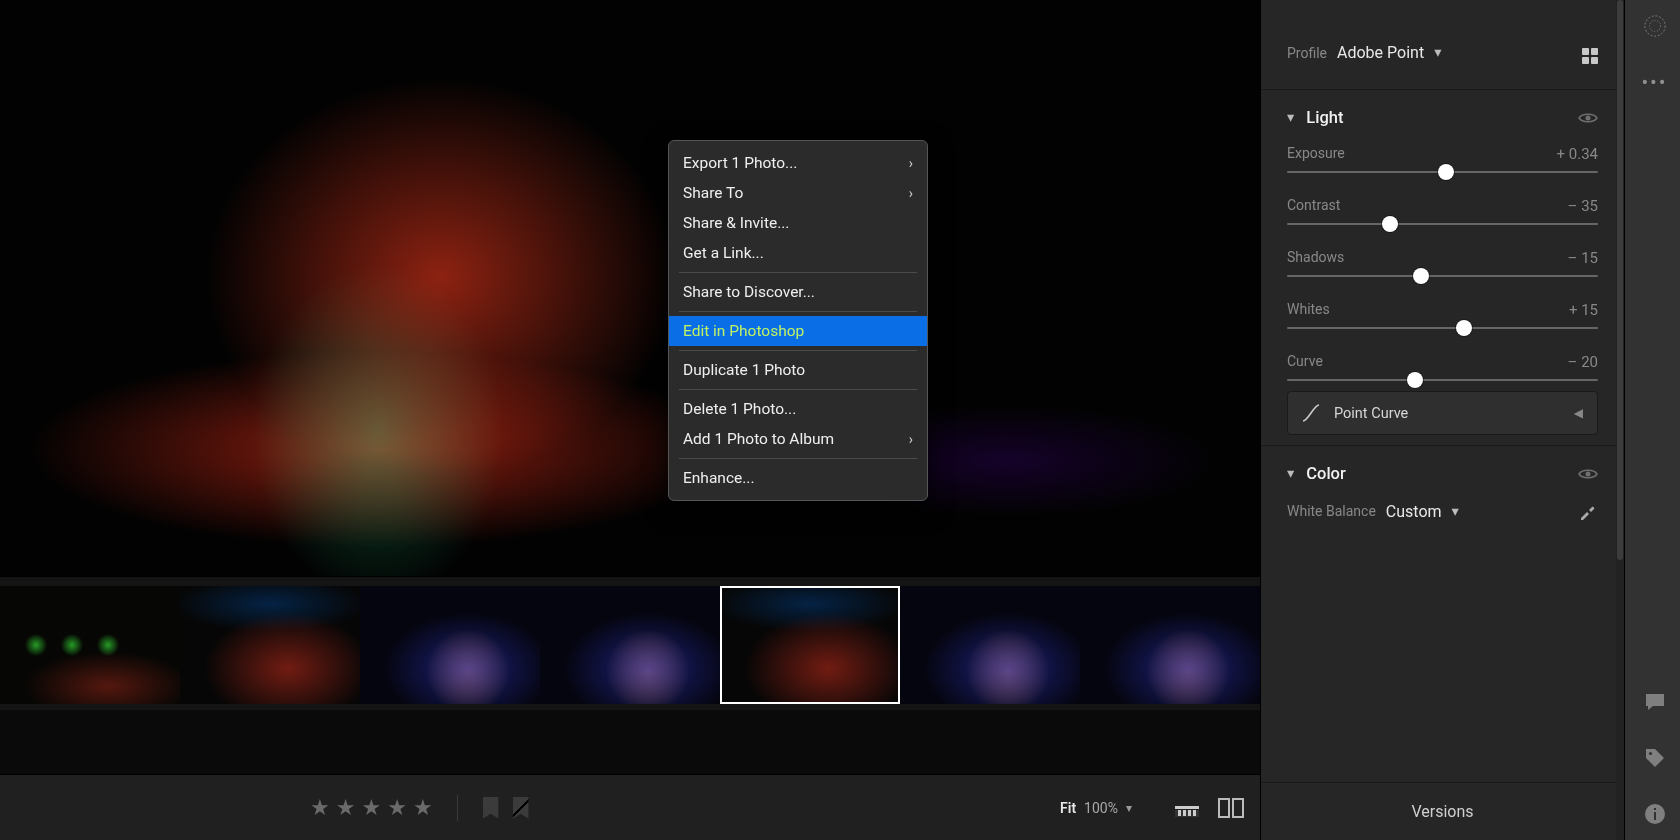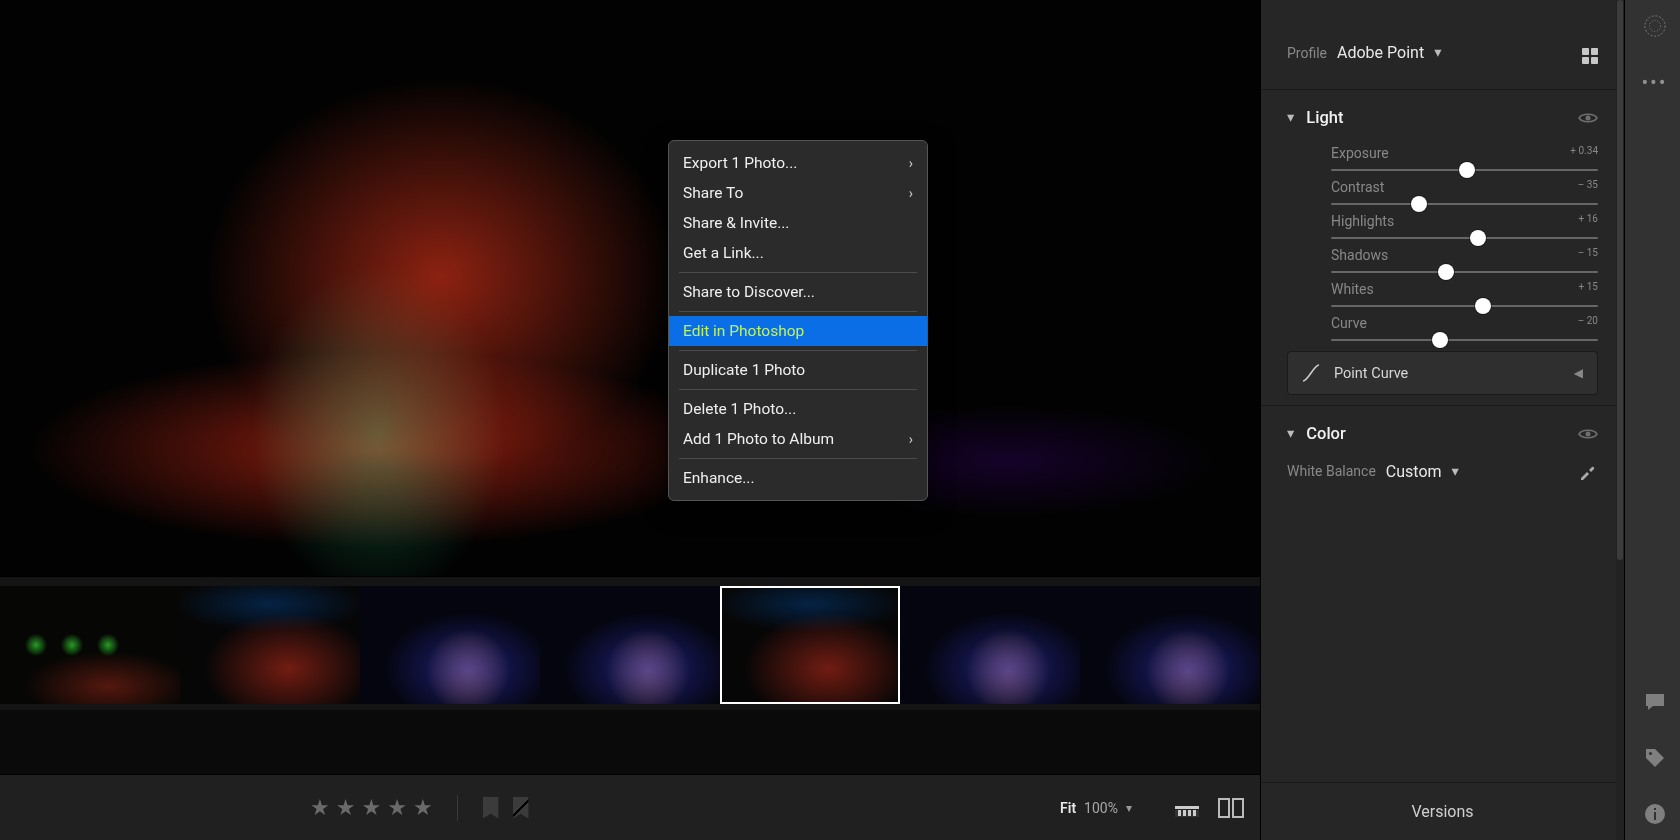--- a/index.html
+++ b/index.html
@@ -118,24 +118,24 @@
   }
   .lbl{color:var(--dim);font-size:14px;}
   .sel-txt{color:#e8e8e8;font-size:16px;}
   .chev-ic{color:#bbb;}
   .panel .section{
     padding:18px 26px 10px 26px;
   }
   .sect-head{display:flex;align-items:center;gap:12px;margin-bottom:18px;}
   .sect-title{font-size:16.5px;color:#f0f0f0;font-weight:500;}
   .sect-eye{color:#6f6f6f;}
-  .sliders{display:flex;flex-direction:column;gap:8px;margin-left:44px;}
+  .sliders{display:flex;flex-direction:column;gap:24px;}
   .slider{display:flex;flex-direction:column;gap:8px;}
   .sl-row{display:flex;justify-content:space-between;color:var(--dim);font-size:14px;}
-  .sl-val{font-size:10px;}
+  .sl-val{font-size:15px;}
   .sl-track{height:2px;background:var(--track);position:relative;border-radius:2px;}
   .sl-knob{position:absolute;top:50%;transform:translate(-50%,-50%);width:16px;height:16px;border-radius:50%;background:var(--knob);box-shadow:0 0 0 1px rgba(0,0,0,.4);}
   .curve-row{
     margin-top:10px;
     background:#2f2f2f;border:1px solid #1a1a1a;border-radius:4px;
     height:44px;display:flex;align-items:center;padding:0 14px;gap:14px;color:#d6d6d6;
   }
   .curve-ic{width:18px;height:18px;}
   .curve-tog{margin-left:auto;color:#888;font-size:12px;}
   .color-sect{padding-top:22px;border-top:1px solid #1a1a1a;}
@@ -291,29 +291,20 @@
             <div class="sl-row">
               <span>Contrast</span>
               <span class="sl-val">– 35</span>
             </div>
             <div class="sl-track">
               <div class="sl-knob" style="left:33%"></div>
             </div>
           </div>
           <div class="slider">
             <div class="sl-row">
-              <span>Highlights</span>
-              <span class="sl-val">+ 16</span>
-            </div>
-            <div class="sl-track">
-              <div class="sl-knob" style="left:55%"></div>
-            </div>
-          </div>
-          <div class="slider">
-            <div class="sl-row">
               <span>Shadows</span>
               <span class="sl-val">– 15</span>
             </div>
             <div class="sl-track">
               <div class="sl-knob" style="left:43%"></div>
             </div>
           </div>
           <div class="slider">
             <div class="sl-row">
               <span>Whites</span>

